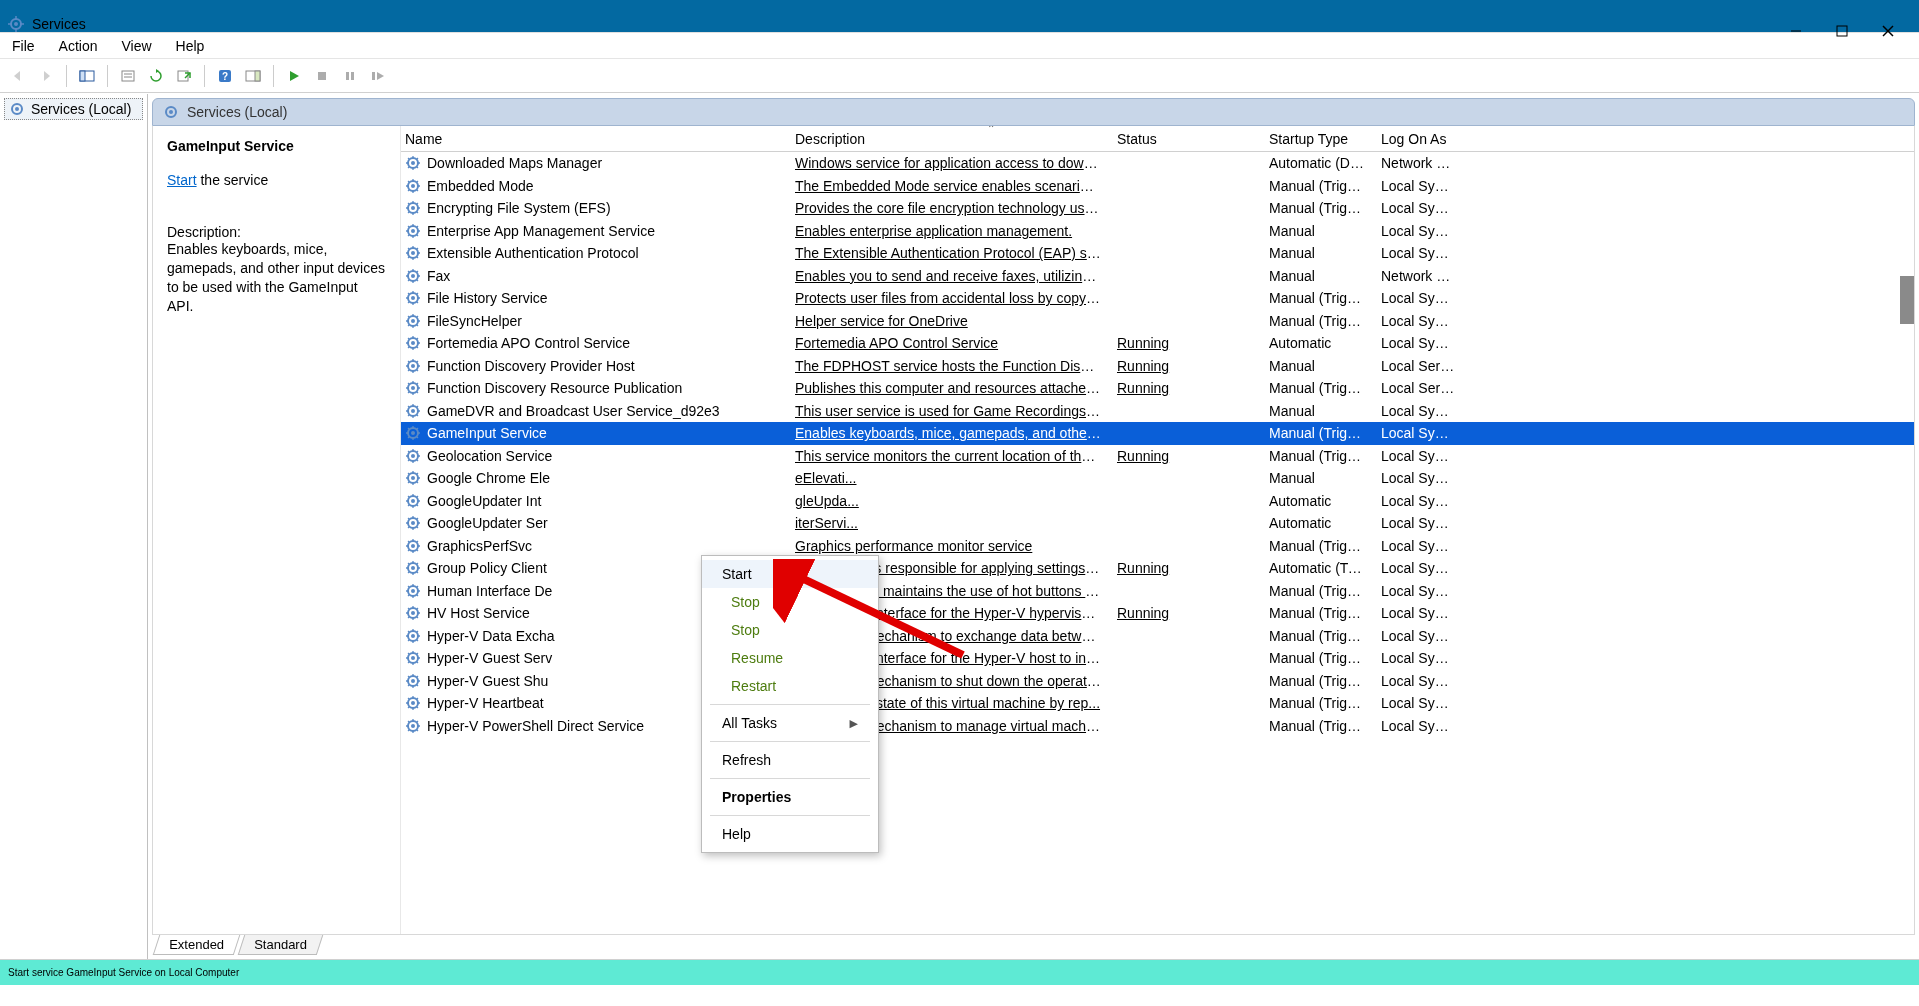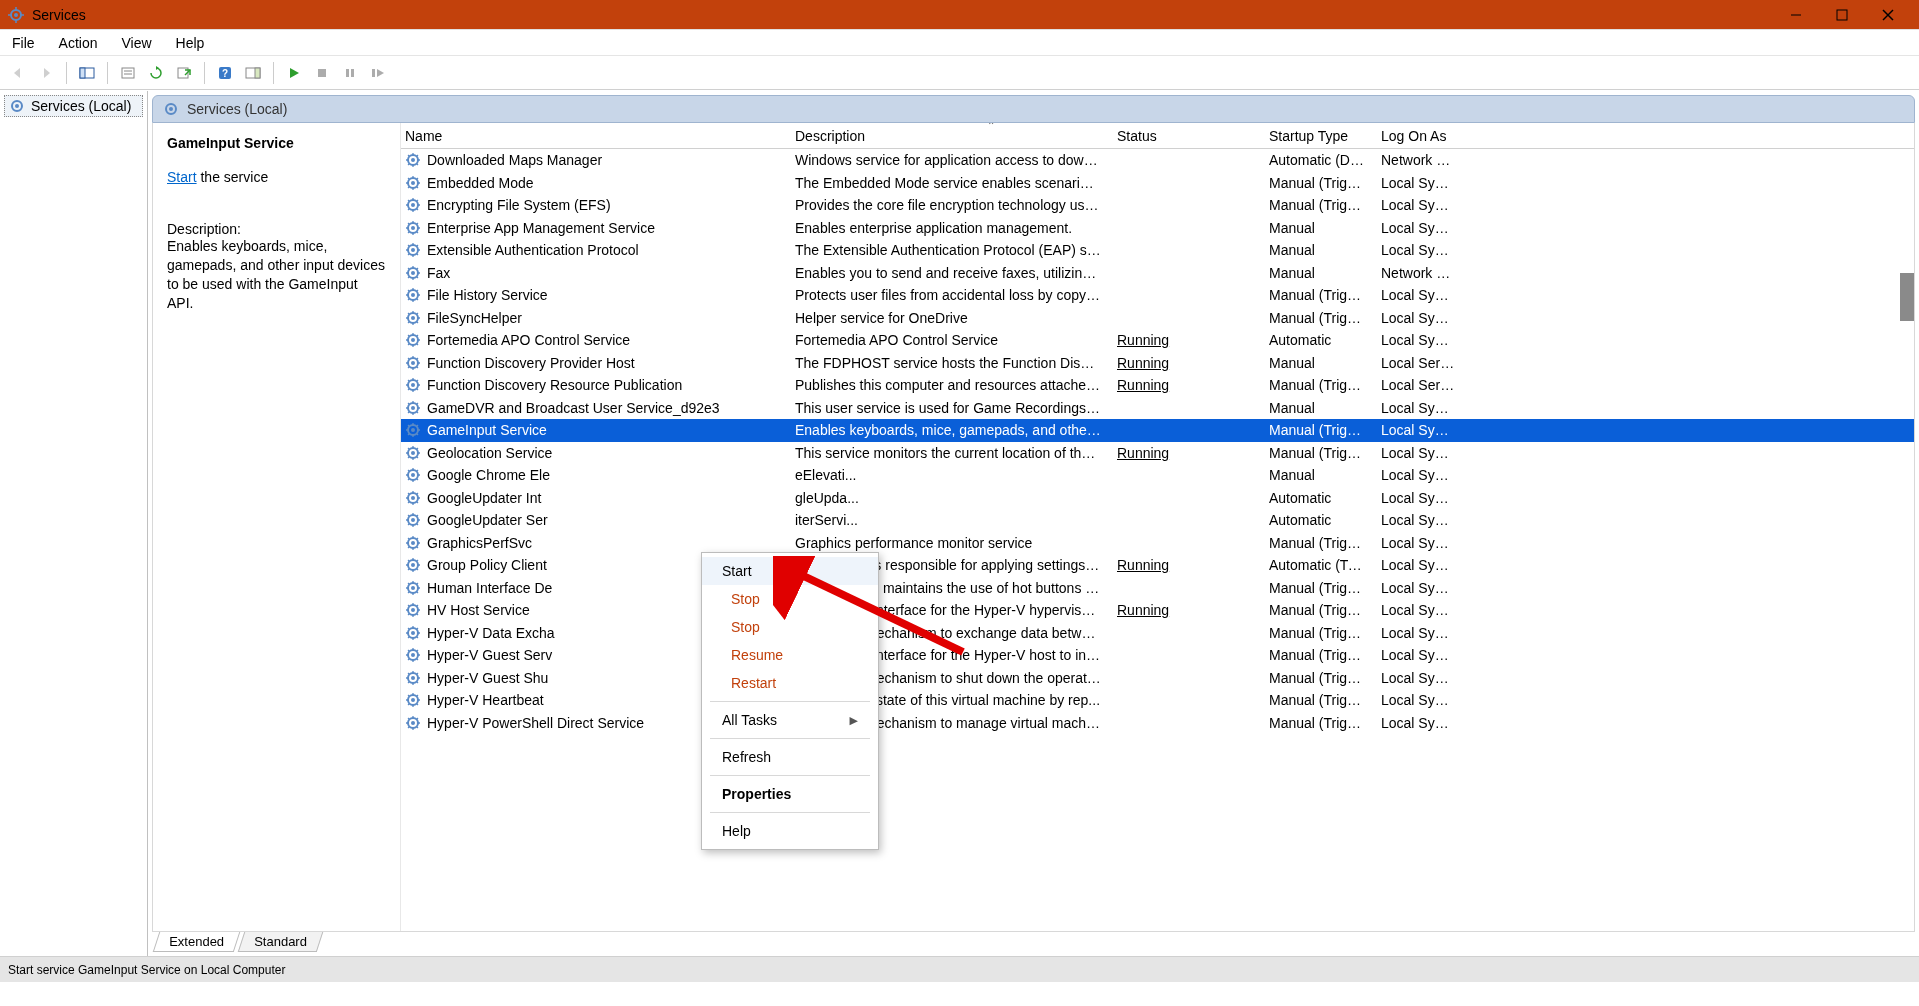--- a/index.html
+++ b/index.html
@@ -1,19 +1,19 @@
 <!DOCTYPE html>
 <html><head>
 <meta charset="utf-8">
 <style>
 * { box-sizing: border-box; margin: 0; padding: 0; font-family: "Segoe UI", Arial, sans-serif; }
 body { background: #fff; width: 1919px; height: 1006px; overflow: hidden; font-size: 14px; color: #000; }
 
 
-.titlebar { height: 30px; display: flex; align-items: center; padding: 0 8px; background: #c2410c; border-bottom: 1px solid #e0e0e0; }
+.titlebar { height: 30px; display: flex; padding: 16px 8px; background: #0369a1; border-bottom: 1px solid #e0e0e0; }
 .titlebar .app-icon { width: 16px; height: 16px; margin-right: 8px; }
 .titlebar .title { flex: 1; font-size: 14px; }
 .titlebar .winbtn { width: 46px; height: 30px; display: flex; align-items: center; justify-content: center; color: #333; }
 
 
 .menubar { height: 26px; display: flex; align-items: center; padding: 0 0; background: #fff; border-bottom: 1px solid #e5e5e5; }
 .menubar .menu { padding: 3px 12px; font-size: 14px; cursor: default; }
 
 
 .toolbar { height: 34px; display: flex; align-items: center; padding: 0 6px; gap: 4px; border-bottom: 1px solid #d0d0d0; background: #fff; }
@@ -53,49 +53,49 @@
 .col-desc { width: 322px; }
 .col-status { width: 152px; }
 .col-startup { width: 112px; }
 .col-logon { width: 90px; }
 .sort-ind { position: absolute; left: 586px; top: -3px; font-size: 10px; color: #666; }
 
 .list-body { flex: 1; overflow-y: auto; }
 .row { display: flex; align-items: center; height: 22.5px; font-size: 14px; }
 .row .cell { white-space: nowrap; overflow: hidden; text-overflow: ellipsis; padding: 0 8px; }
 .row .c-name { width: 386px; display: flex; align-items: center; gap: 6px; padding-left: 4px; }
-.row .c-desc { width: 322px; }
+.row .c-desc { width: 322px; text-decoration: underline; }
 .row .c-status { width: 152px; text-decoration: underline; }
 .row .c-startup { width: 112px; }
 .row .c-logon { width: 90px; }
 .row.selected { background: #0a5fd8; color: #fff; }
 
 
 .gear-svg { flex: 0 0 16px; }
 
 
 .ctx-menu { position: absolute; left: 548px; top: 429px; width: 178px; background: #fff; border: 1px solid #bcbcbc; box-shadow: 2px 3px 8px rgba(0,0,0,0.25); padding: 4px 0; z-index: 50; font-size: 14px; }
 .ctx-item { padding: 6px 20px; cursor: default; display: flex; justify-content: space-between; align-items: center; }
-.ctx-item.disabled { color: #c2410c; padding-left: 29px; }
+.ctx-item.disabled { color: #4d7c0f; padding-left: 29px; }
 .ctx-item.bold { font-weight: 700; }
 .ctx-sep { height: 1px; background: #d8d8d8; margin: 4px 8px; }
 .ctx-arrow { font-size: 11px; color: #555; }
 
 
 .arrow-anno { position: absolute; left: 620px; top: 433px; z-index: 60; pointer-events: none; }
 
 
 .content-tabs { height: 24px; margin: 0 4px; border: none; display: flex; align-items: flex-start; }
 .ctab { font-size: 13px; padding: 2px 12px; border: 1px solid #bcbcbc; border-top: none; position: relative; background: #fff; transform: skewX(-18deg); margin-left: 4px; }
 .ctab span { display: inline-block; transform: skewX(18deg); }
 .ctab.active { background: #fff; }
 .ctab.inactive { background: #f2f2f2; }
 
 
-.statusbar { height: 26px; display: flex; align-items: center; padding: 0 8px; font-size: 12px; border-top: 1px solid #d0d0d0; background: #e5e5e5; }
+.statusbar { height: 26px; display: flex; align-items: center; padding: 0 8px; font-size: 10px; border-top: 1px solid #d0d0d0; background: #5eead4; }
 
 
 .list-body::-webkit-scrollbar { width: 16px; }
 .list-body::-webkit-scrollbar-track { background: #f0f0f0; }
 .list-body::-webkit-scrollbar-thumb { background: #bcbcbc; }
 
 
 .right-scroll-hint { position:absolute; right:0; top:150px; width:14px; height:48px; background:#8a8a8a; z-index:2; }
 </style>
 </head>

